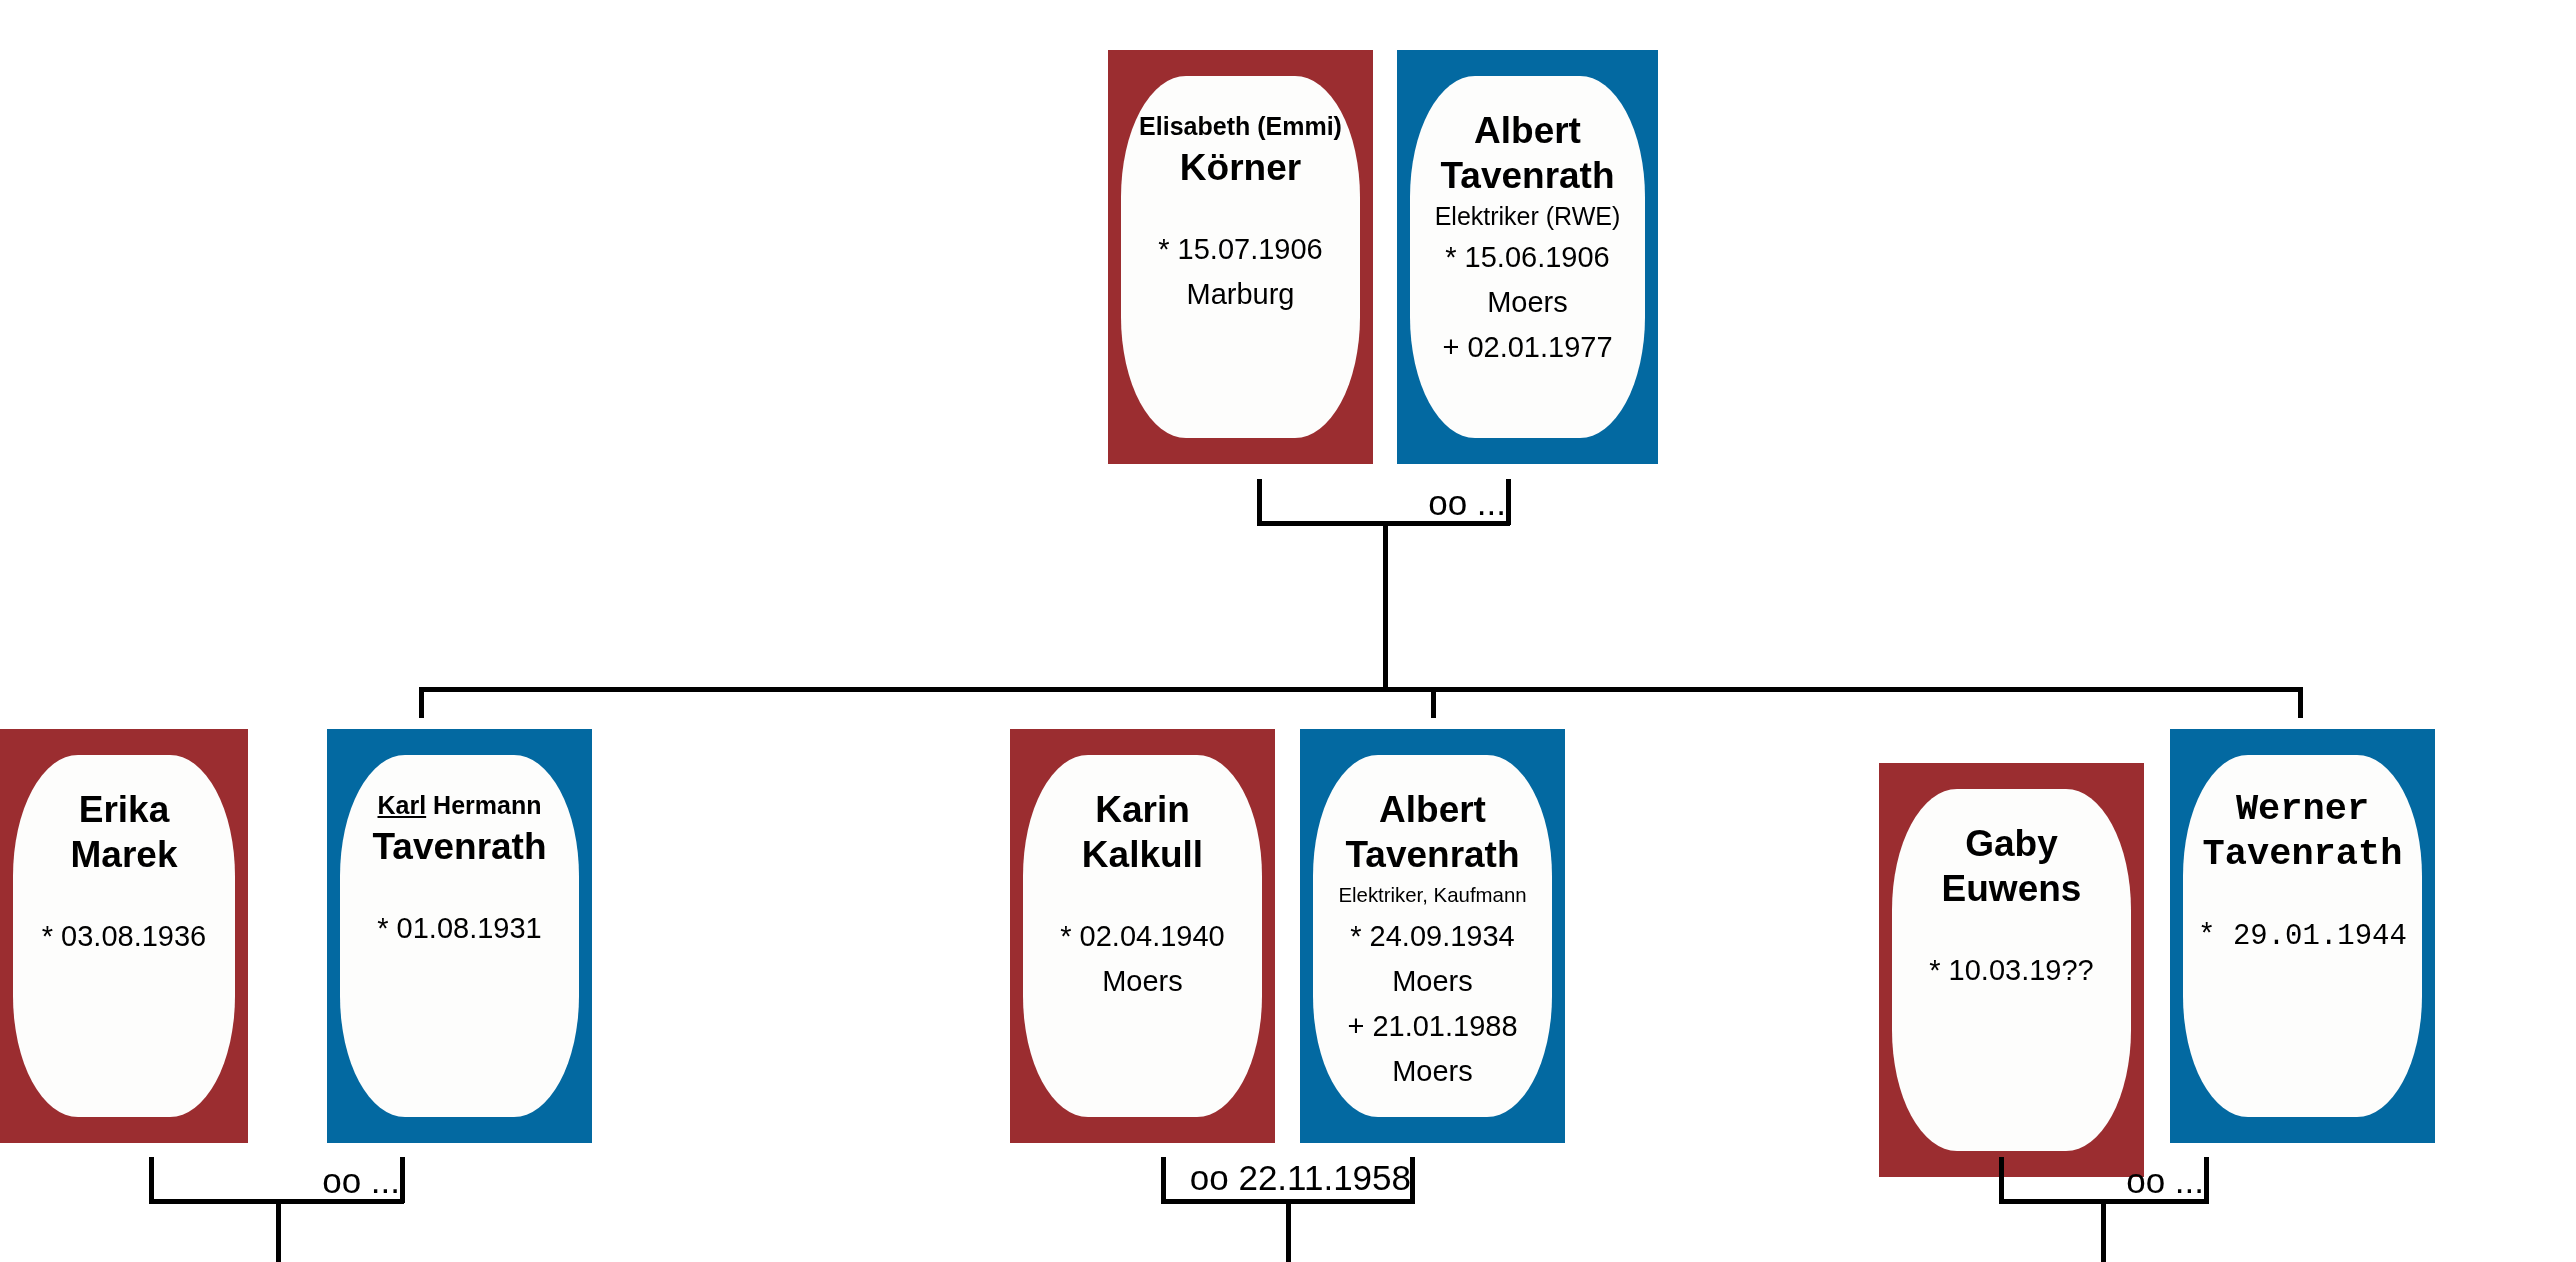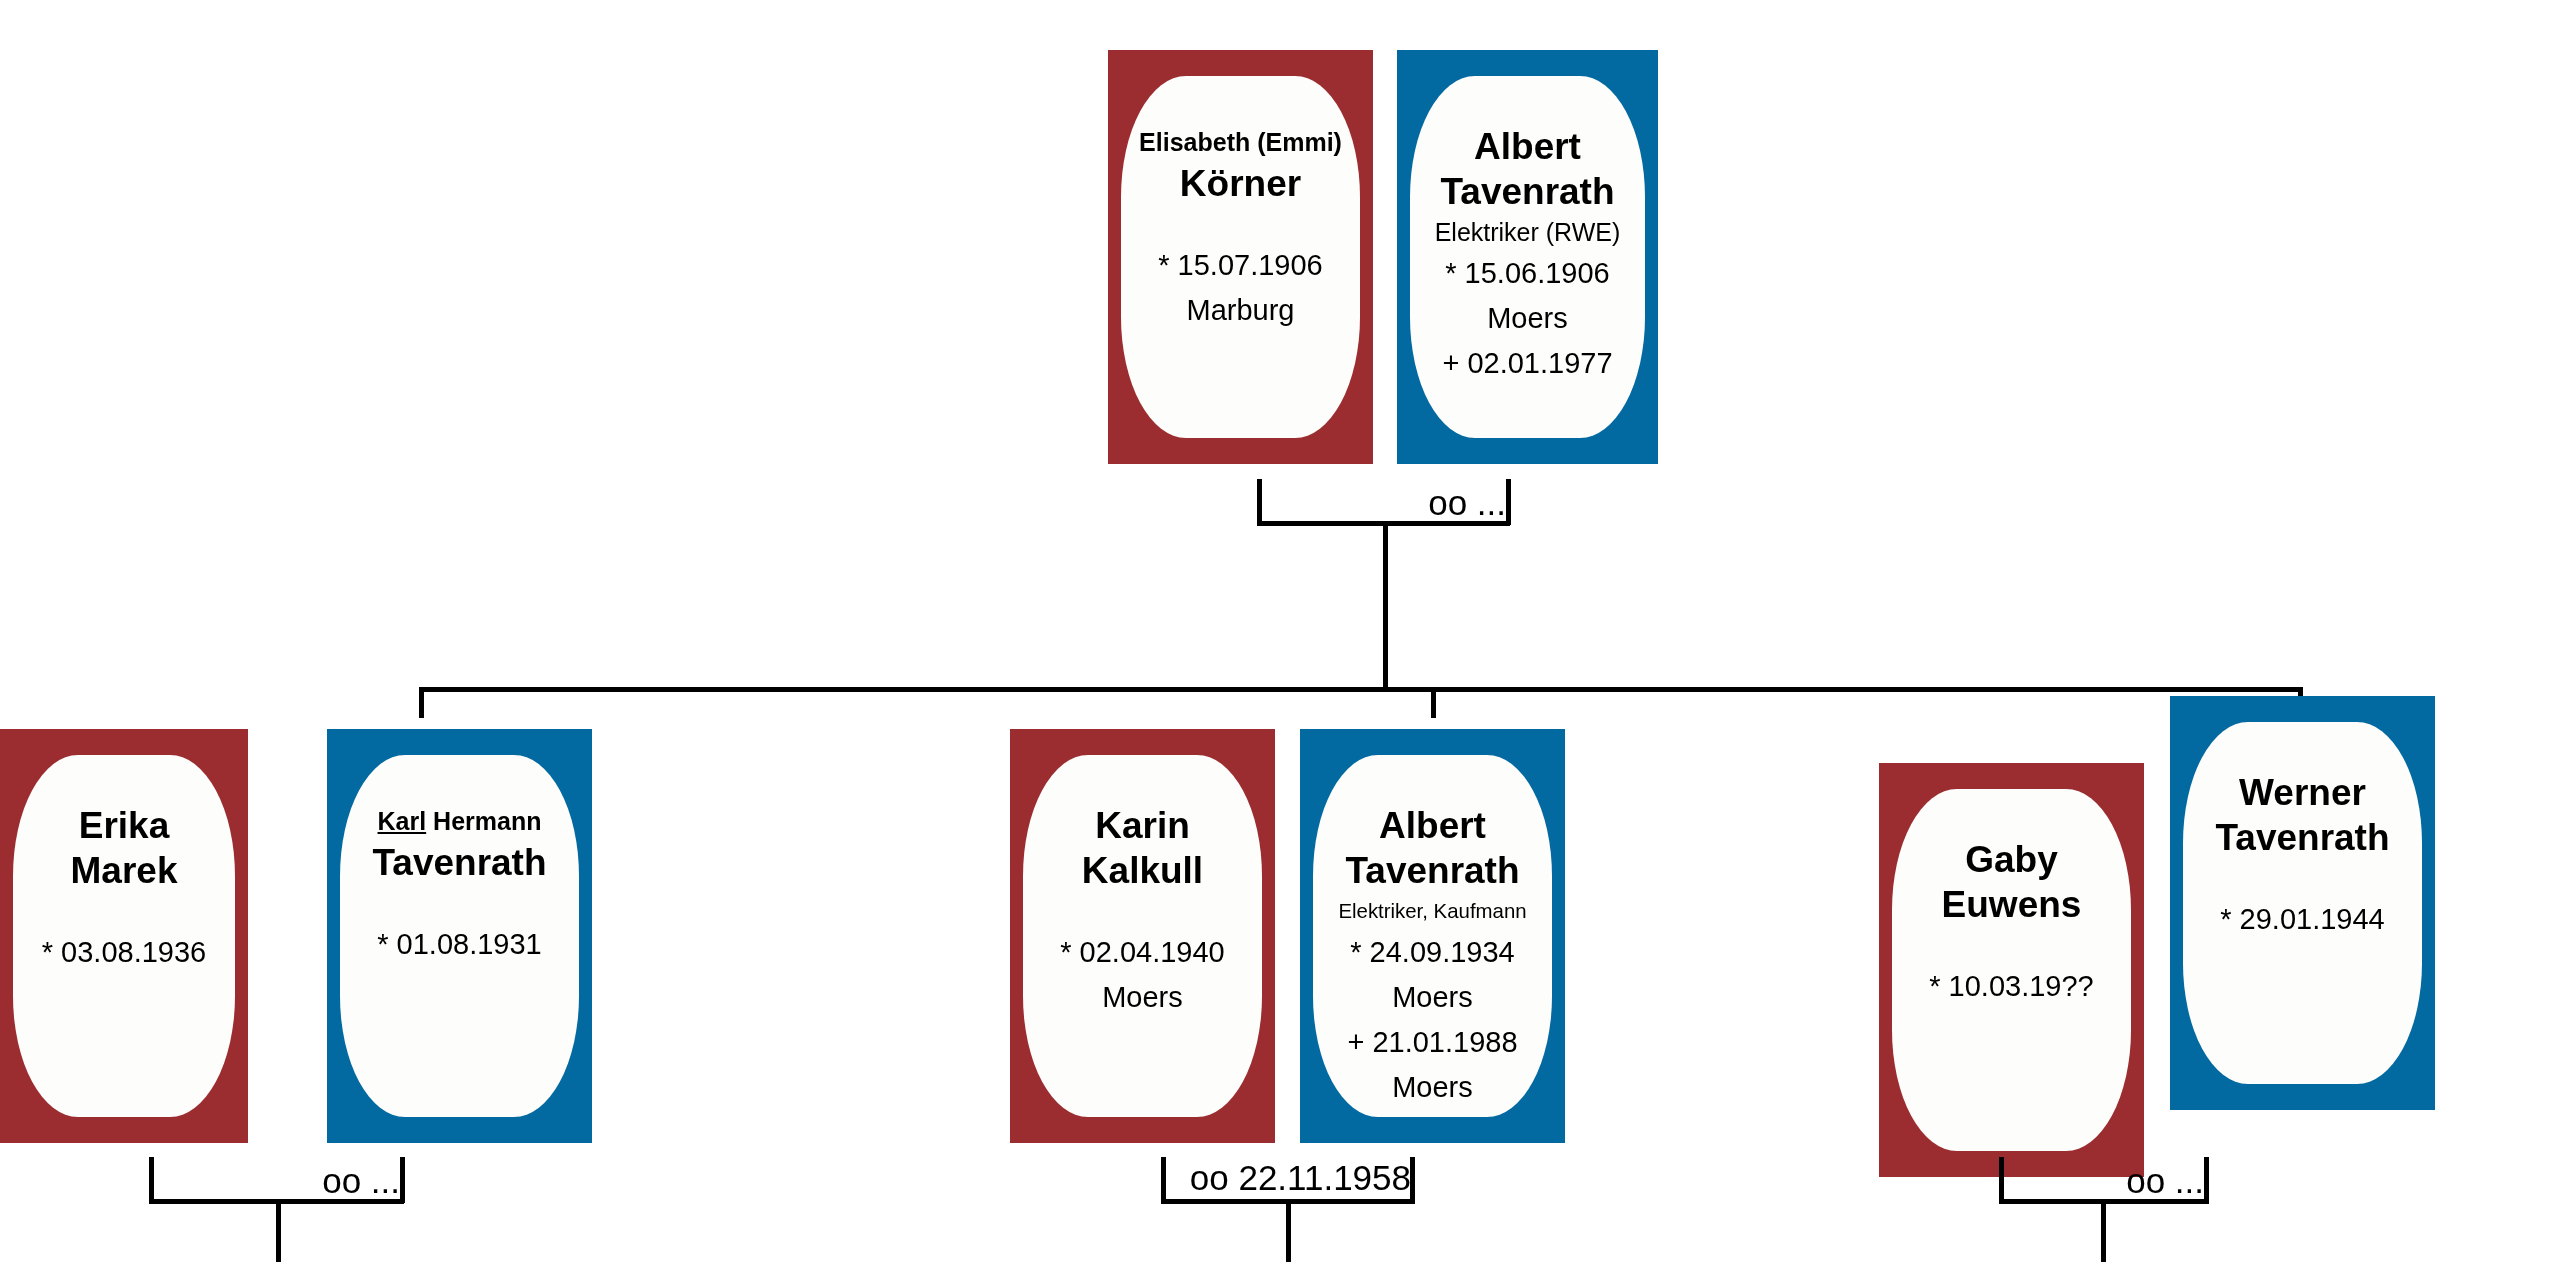--- a/index.html
+++ b/index.html
@@ -4,21 +4,21 @@
 <style>
   html, body { margin:0; padding:0; background:#ffffff; }
   body { width:2576px; height:1263px; position:relative; overflow:hidden;
          font-family:"Liberation Sans", sans-serif; color:#000; }
   .card { position:absolute; width:265px; height:414px; box-sizing:border-box; }
   .card.female { background:#9b2d30; }
   .card.male { background:#0369a1; }
   .inner { position:absolute; left:13px; right:13px; top:26px; bottom:26px;
            background:#fdfdfc; border-radius:65px / 121px;
            display:flex; flex-direction:column; align-items:center;
-           padding-top:48px; box-sizing:border-box; text-align:left; }
+           padding-top:32px; box-sizing:border-box; text-align:left; }
   .given-small { font-weight:bold; font-size:25px; line-height:37px; white-space:nowrap; }
   .given-small u { text-decoration:underline; }
   .name { font-weight:bold; font-size:37px; line-height:45px; white-space:nowrap; }
   .occ { font-size:25px; line-height:37px; white-space:nowrap; }
   .occ.small { font-size:20.4px; line-height:37px; }
   .spacer { height:37px; }
   .line-text { font-size:29px; line-height:45px; white-space:nowrap; }
   .ln { position:absolute; background:#000; }
   .marriage { position:absolute; font-size:35px; line-height:37px; text-align:right; white-space:nowrap; }
 </style>
@@ -111,21 +111,21 @@
 
 <div class="card female" style="left:1879px; top:763px;">
   <div class="inner">
     <div class="name">Gaby</div>
     <div class="name">Euwens</div>
     <div class="spacer"></div>
     <div class="line-text">* 10.03.19??</div>
   </div>
 </div>
 
-<div class="card male" style="left:2170px; top:696px;">
+<div class="card male" style="left:2170px; top:729px;font-family:Liberation Mono, monospace;">
   <div class="inner">
     <div class="name">Werner</div>
     <div class="name">Tavenrath</div>
     <div class="spacer"></div>
     <div class="line-text">* 29.01.1944</div>
   </div>
 </div>
 
 <div class="ln" style="left:1999px; top:1157px; width:4.6px; height:46px;"></div>
 <div class="ln" style="left:2204px; top:1157px; width:4.6px; height:46px;"></div>

